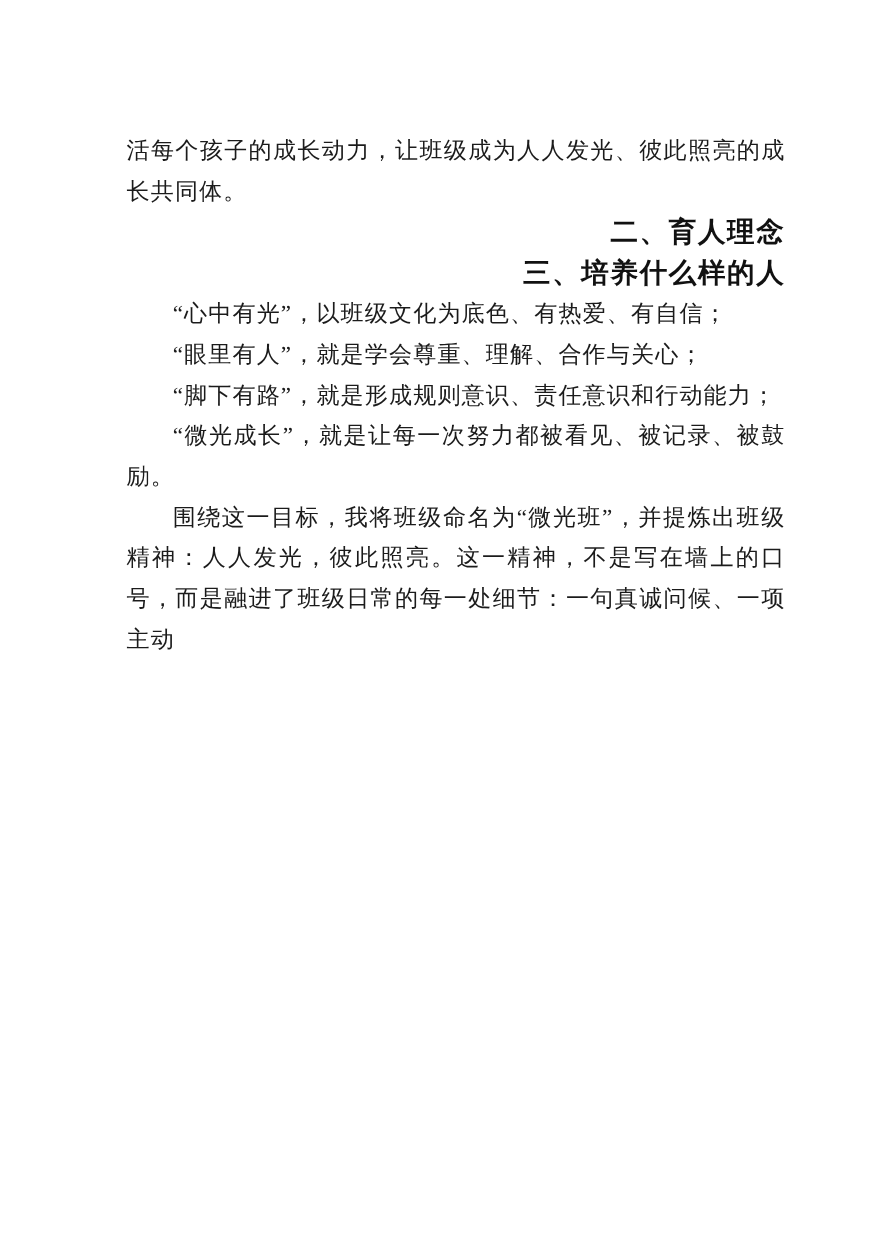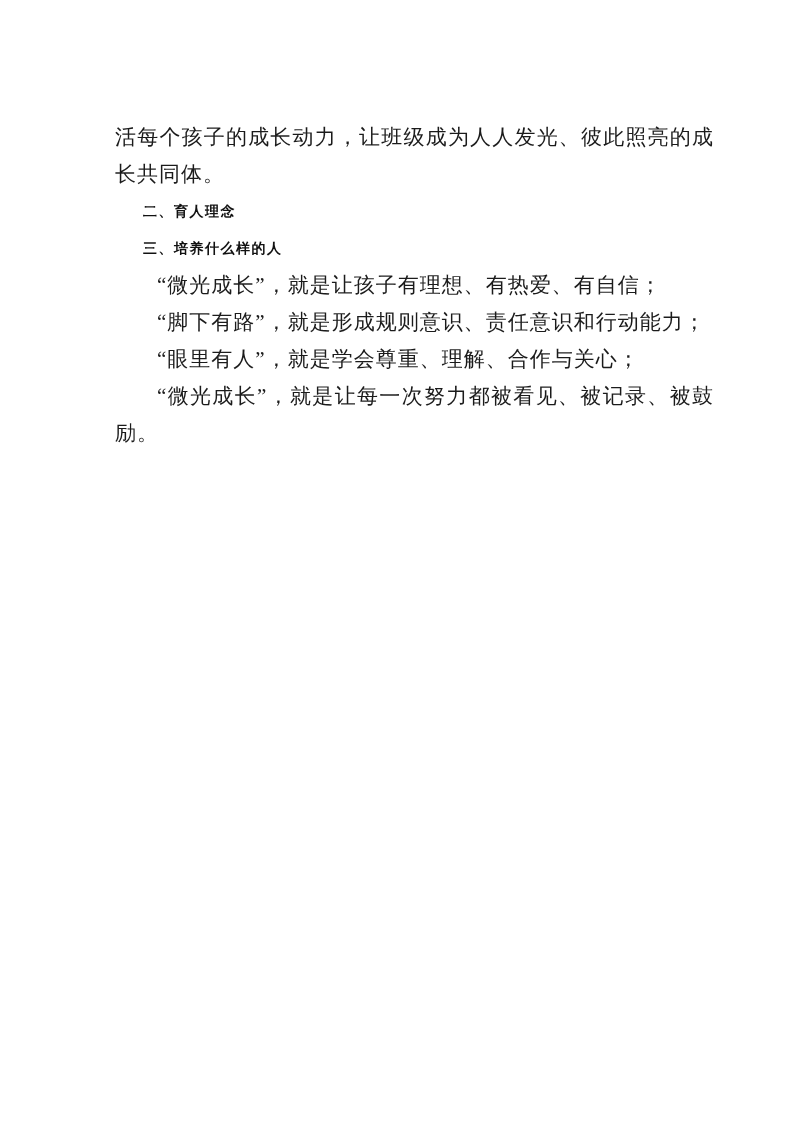--- a/index.html
+++ b/index.html
@@ -34,25 +34,26 @@
     text-indent: 2em;
   }
   .para.continuation {
     text-indent: 0;
   }
   .heading {
     margin: 0;
     padding: 0;
     font-family: "Liberation Sans", "DejaVu Sans", sans-serif;
     font-weight: 700;
-    font-size: 14px;
+    font-size: 25px;
     line-height: 37px;
     text-indent: 2em;
     color: #111111;
     letter-spacing: 1.5px;
+    text-align: right;
   }
   .footer {
     position: absolute;
     top: 1034px;
     left: 0;
     width: 793px;
     text-align: center;
     font-family: "Liberation Serif", "DejaVu Serif", serif;
     font-size: 19px;
     line-height: 26px;
@@ -71,27 +72,28 @@
 
   <div class="content">
     <p class="para continuation">活每个孩子的成长动力，让班级成为人人发光、彼此照亮的成长共同体。</p>
 
     <h2 class="heading">二、育人理念</h2>
 
 
     <h2 class="heading">三、培养什么样的人</h2>
 
 
-    <p class="para">“微光成长”，就是让孩子有理想、有热爱、有自信；</p>
+    <p class="para">“心中有光”，以班级文化为底色、有热爱、有自信；</p>
+
+    <p class="para">“眼里有人”，就是学会尊重、理解、合作与关心；</p>
 
     <p class="para">“脚下有路”，就是形成规则意识、责任意识和行动能力；</p>
 
-    <p class="para">“眼里有人”，就是学会尊重、理解、合作与关心；</p>
-
     <p class="para">“微光成长”，就是让每一次努力都被看见、被记录、被鼓励。</p>
 
+    <p class="para">围绕这一目标，我将班级命名为“微光班”，并提炼出班级精神：人人发光，彼此照亮。这一精神，不是写在墙上的口号，而是融进了班级日常的每一处细节：一句真诚问候、一项主动</p>
   </div>
 
   <div class="footer">
     <span class="dash">—</span><span>2</span><span class="dash">—</span>
   </div>
 
 </div>
 
 </body></html>

